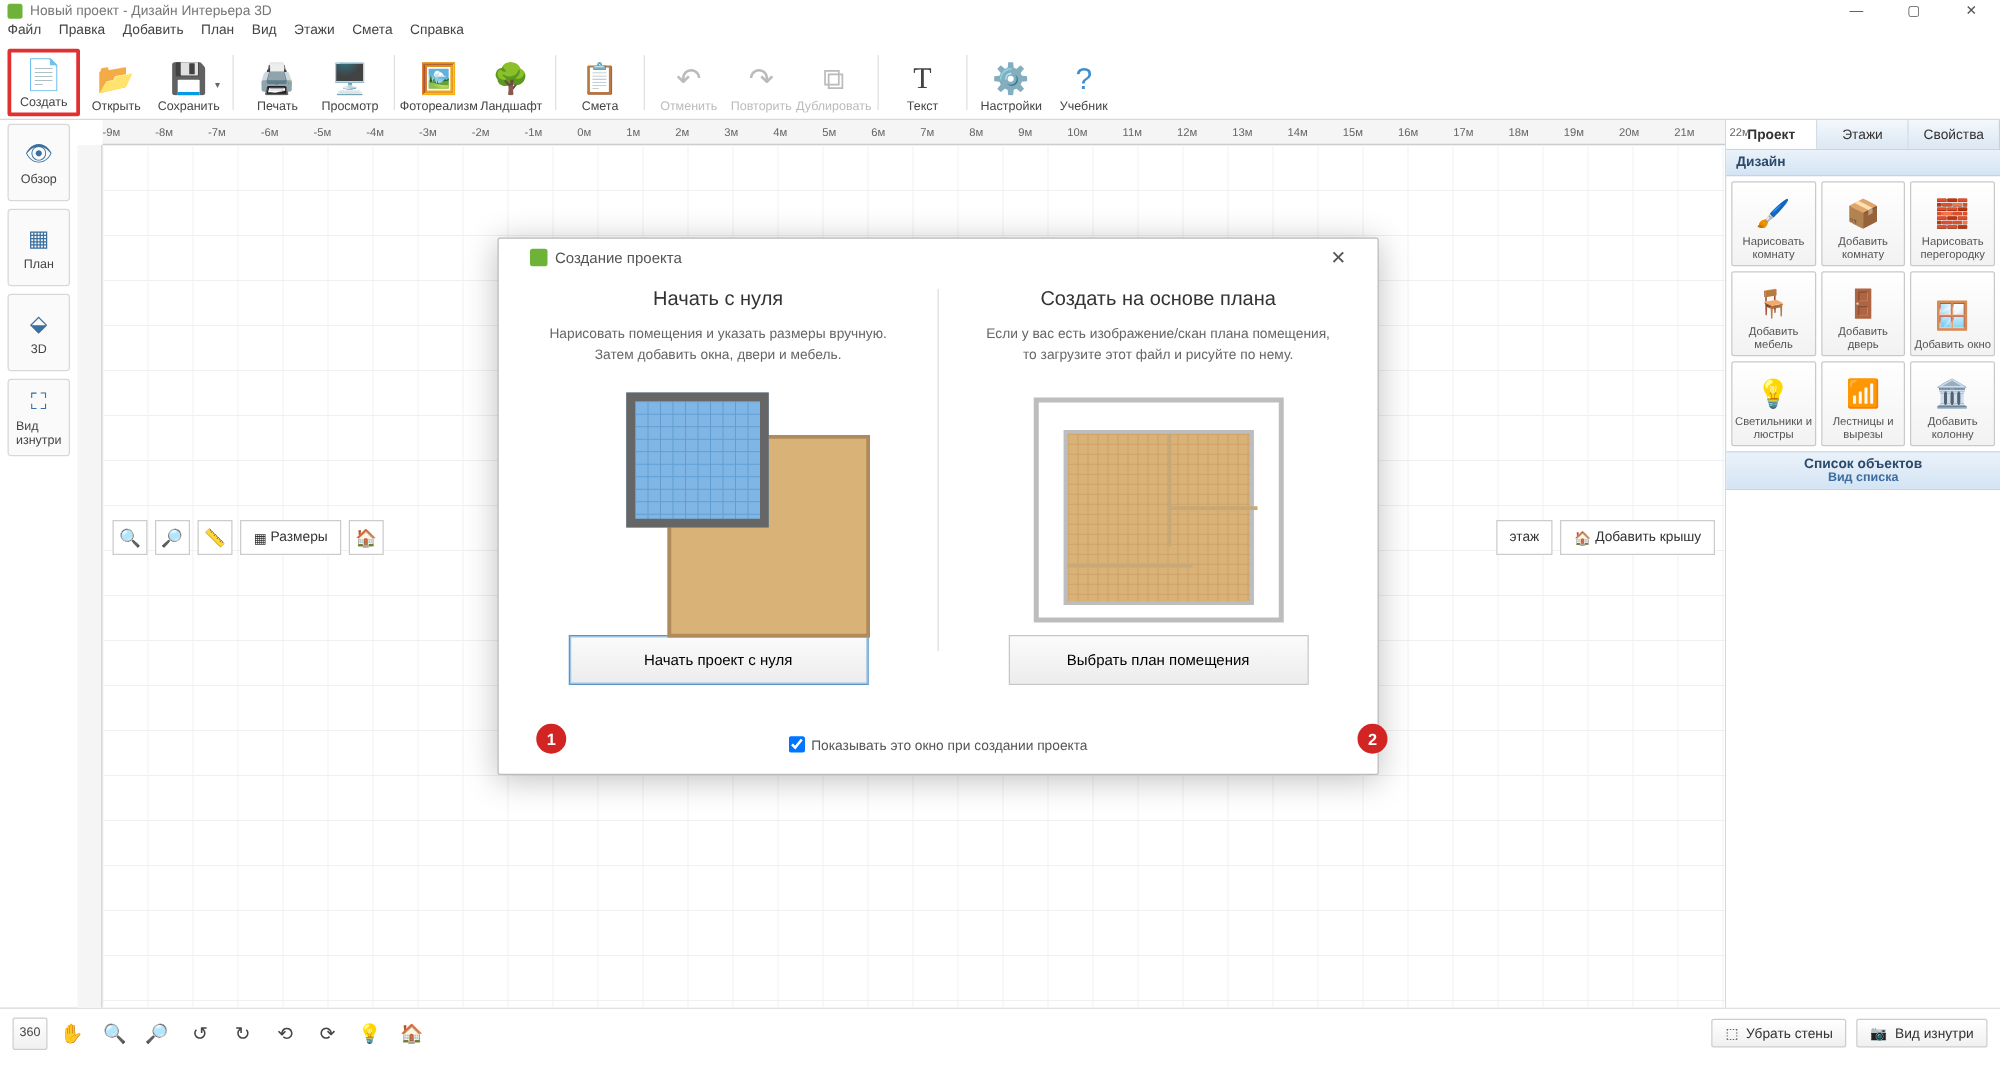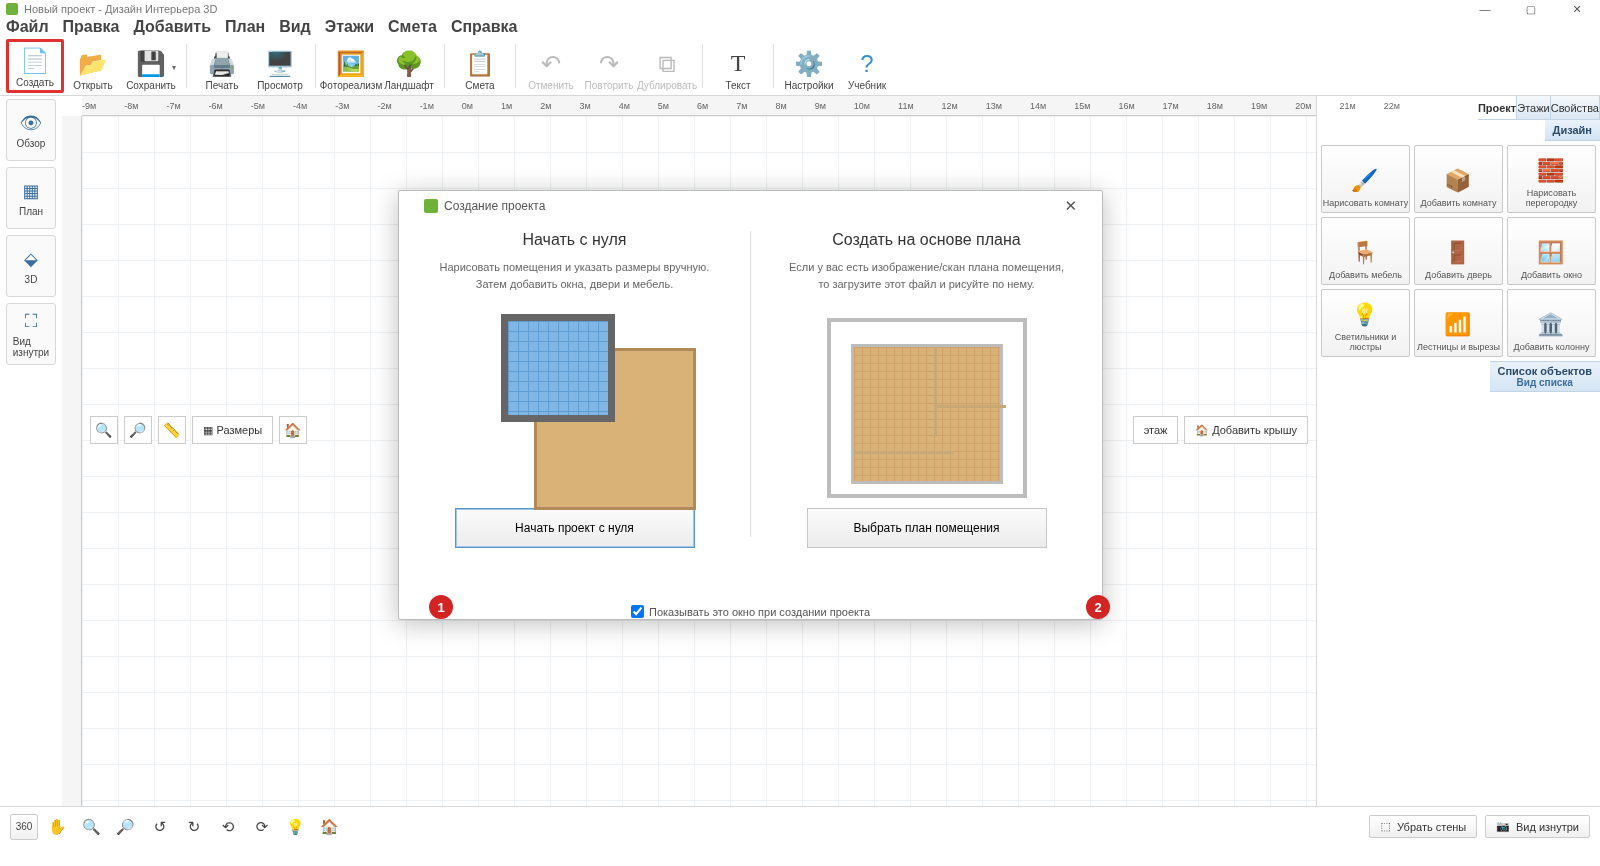--- a/index.html
+++ b/index.html
@@ -5,21 +5,21 @@
 * { margin: 0; padding: 0; box-sizing: border-box; font-family: "Segoe UI", Tahoma, sans-serif; }
 body { width: 1600px; height: 866px; background: #fff; overflow: hidden; font-size: 12px; color: #333; }
 
 
 .title-bar { height: 18px; display: flex; align-items: center; padding-left: 6px; color: #777; font-size: 11px; }
 .title-bar .logo { width: 12px; height: 12px; background: #6eb23a; border-radius: 2px; margin-right: 6px; }
 .title-bar .win-btns { margin-left: auto; display: flex; }
 .title-bar .win-btn { width: 46px; height: 18px; text-align: center; line-height: 18px; color: #555; }
 
 
-.menu-bar { height: 18px; display: flex; padding-left: 6px; font-size: 16px; color: #444; font-weight: bold; }
+.menu-bar { height: 18px; display: flex; padding-left: 6px; font-size: 11px; color: #444; }
 .menu-bar span { margin-right: 14px; }
 
 
 .toolbar { height: 60px; display: flex; align-items: center; border-bottom: 1px solid #d8d8d8; padding-left: 6px; }
 .tool-btn { width: 58px; height: 54px; display: flex; flex-direction: column; align-items: center; justify-content: flex-end; padding-bottom: 2px; font-size: 10px; color: #444; position: relative; }
 .tool-btn .icon { width: 32px; height: 32px; display: flex; align-items: center; justify-content: center; font-size: 24px; }
 .tool-btn.disabled { color: #bbb; }
 .tool-btn .drop { position:absolute; right:4px; top:24px; font-size:8px; color:#666;}
 .tool-sep { width: 1px; height: 44px; background: #e0e0e0; margin: 0 6px; }
 .highlight-red { border: 3px solid #e03030; border-radius: 2px; }
@@ -38,21 +38,21 @@
   background-image: linear-gradient(#eef1f3 1px, transparent 1px), linear-gradient(90deg, #eef1f3 1px, transparent 1px);
   background-size: 36px 36px;
 }
 
 .canvas-toolbar { position:absolute; left:28px; top:320px; display:flex; gap:6px; align-items:center; }
 .ct-btn { width:28px; height:28px; border:1px solid #ccc; background:#fff; display:flex; align-items:center; justify-content:center; font-size:14px; }
 .ct-btn.wide { width:auto; padding:0 10px; font-size:11px; }
 .canvas-right-buttons { position:absolute; right:8px; top:320px; display:flex; gap:6px;}
 
 
-.right-panel { width: 284px; border-left: 1px solid #d8d8d8; display:flex; flex-direction:column;align-items:flex-end; }
+.right-panel { width: 220px; border-left: 1px solid #d8d8d8; display:flex; flex-direction:column; }
 .rp-tabs { height: 24px; display:flex; border-bottom:1px solid #c2d3e4;}
 .rp-tab { flex:1; text-align:center; line-height:24px; font-size:11px; background:linear-gradient(#f4f8fb,#dbe7f3); border-right:1px solid #c2d3e4;}
 .rp-tab.active { background:#fff; font-weight:bold;}
 .rp-section-title { background:linear-gradient(#eaf2fa,#d4e4f4); padding:4px 8px; font-size:11px; font-weight:bold; color:#2b4a6b; border-bottom:1px solid #c2d3e4;}
 .rp-grid { display:grid; grid-template-columns:repeat(3,1fr); gap:4px; padding:4px;}
 .rp-card { border:1px solid #c9c9c9; border-radius:2px; background:linear-gradient(#fff,#f2f2f2); height:68px; display:flex; flex-direction:column; align-items:center; justify-content:flex-end; padding-bottom:4px; font-size:9px; text-align:center; color:#555;}
 .rp-card .cicon { font-size:22px; margin-bottom:4px;}
 .rp-list-header { display:flex; justify-content:space-between; align-items:center; padding:3px 8px; background:linear-gradient(#eaf2fa,#d4e4f4); font-size:11px; font-weight:bold; color:#2b4a6b; border-top:1px solid #c2d3e4; border-bottom:1px solid #c2d3e4;flex-direction:column;}
 .rp-list-header a { font-size:10px; font-weight:bold; color:#3b6da0; text-decoration:none;}
 .rp-list-body { flex:1; background:#fff;}
@@ -69,21 +69,21 @@
 .modal-title { height:30px; display:flex; align-items:center; padding:0 25px; font-size:12px; color:#555;}
 .modal-title .mlogo { width:14px; height:14px; background:#6eb23a; border-radius:2px; margin-right:6px;}
 .modal-title .close { margin-left:auto; font-size:15px; color:#555; }
 .modal-body { flex:1; display:flex;justify-content:center;}
 .modal-col { flex:1; padding:10px 30px 0 30px; text-align:center; position:relative;}
 .modal-col h3 { font-size:16px; font-weight:normal; color:#333; margin-bottom:10px;}
 .modal-col p { font-size:11px; color:#666; line-height:1.5; margin-bottom:16px;}
 .modal-sep { width:1px; background:#ddd; margin:10px 0 60px 0;}
 .modal-btn { display:block; margin:0 auto; width:240px; padding:12px 0; font-size:12px; background:linear-gradient(#fbfbfb,#ececec); border:1px solid #c6c6c6;}
 .modal-btn.primary { border:1px solid #5895c9; box-shadow:0 0 0 1px #a1c6e8 inset;}
-.modal-footer { text-align:center; padding:8px 0 1px; font-size:11px; color:#555;}
+.modal-footer { text-align:center; padding:8px 0 16px; font-size:11px; color:#555;}
 .modal-footer input { margin-right:5px; vertical-align:-2px;}
 
 
 .preview-wrap { height:200px; position:relative; display:flex; align-items:center; justify-content:center;}
 .scratch-back { position:absolute; width:162px; height:162px; border:3px solid #b08a5a; background:#d9b277; top:40px; left:105px;}
 .scratch-front { position:absolute; width:114px; height:108px; border:7px solid #666; background:#7fb6e5;
   background-image:linear-gradient(#5f9dd3 1px,transparent 1px),linear-gradient(90deg,#5f9dd3 1px,transparent 1px);
   background-size:10px 10px; top:6px; left:72px;}
 .plan-outer { position:relative; width:200px; height:180px; border:4px solid #bdbdbd; background:#fff;}
 .plan-inner { position:absolute; top:22px; left:20px; width:152px; height:140px; border:3px solid #bdbdbd; background:#d9b277;

